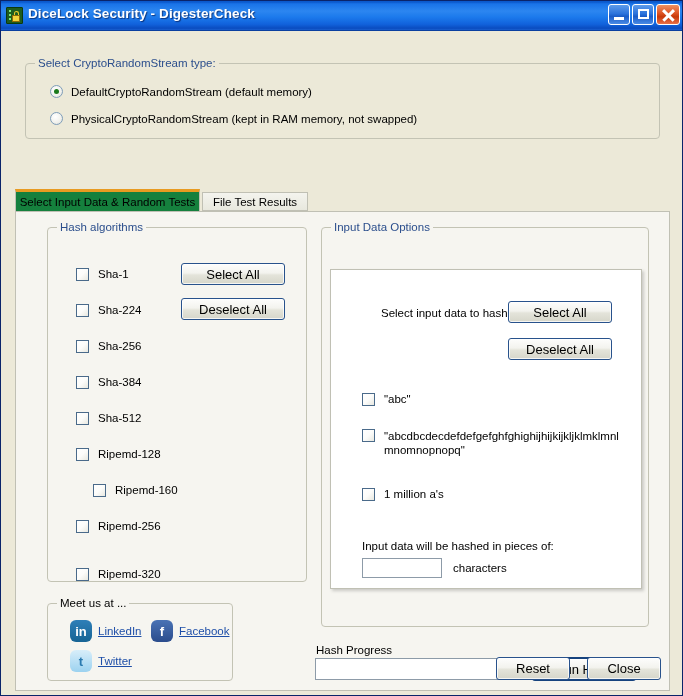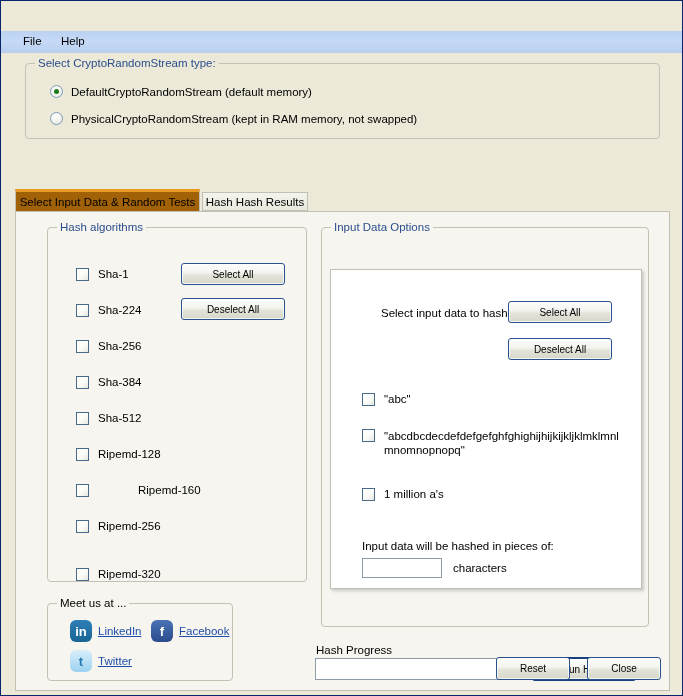--- a/index.html
+++ b/index.html
@@ -217,21 +217,21 @@
     line-height: 13px;
   }
 
   
   .btn {
     position: absolute;
     background: linear-gradient(180deg, #FDFDFC 0%, #F3F3EE 45%, #E4E4DA 55%, #D6D6CA 100%);
     border: 1px solid #28528C;
     border-radius: 3px;
     box-sizing: border-box;
-    font-size: 10px;
+    font-size: 13px;
     color: #000;
     display: flex;
     align-items: center;
     justify-content: center;
     cursor: default;
     box-shadow: inset 0 0 0 1px rgba(255,255,255,0.75);
   }
   .btn.default {
     border: 2px solid #16437E;
   }
@@ -260,21 +260,21 @@
     font-size: 11.5px;
     color: #000;
     display: flex;
     align-items: center;
     justify-content: center;
     box-sizing: border-box;
     cursor: default;
     white-space: nowrap;
   }
   .tab.active {
-    background: #a16207;
+    background: #15803d;
     border: 1px solid #C0C0B4;
     border-top: 3px solid #E89B21;
     border-bottom: none;
     height: 22px;
     z-index: 3;
   }
   .tab.inactive {
     background: linear-gradient(180deg, #F4F4EE 0%, #E8E8DE 100%);
     border: 1px solid #C0C0B4;
     border-bottom: 1px solid #C0C0B4;
@@ -350,45 +350,59 @@
     color: #000;
     line-height: 14px;
     box-sizing: border-box;
   }
 </style>
 </head>
 <body>
 
 <div id="app">
 
-
-  <div class="menubar">
-    <div class="menuitem" style="left:16px;">File</div>
-    <div class="menuitem" style="left:54px;">Help</div>
+  <div class="titlebar">
+    <div class="title-icon">
+      <div class="pad-shackle"></div>
+      <div class="pad-body"></div>
+      <div class="dot" style="left:2px; top:2px;"></div>
+      <div class="dot" style="left:2px; top:6px;"></div>
+      <div class="dot" style="left:2px; top:10px;"></div>
+    </div>
+    <div class="title-text">DiceLock Security - DigesterCheck</div>
+    <div class="winbtns">
+      <div class="winbtn min"></div>
+      <div class="winbtn max"></div>
+      <div class="winbtn close">
+        <div class="x1"></div>
+          <div class="x2"></div>
+      </div>
+    </div>
   </div>
+
 
   <div class="content">
 
     <div class="group" style="left:24px; top:10px; width:635px; height:76px; background:#ECE9D8;">
       <div class="group-legend legend-blue" style="background:#ECE9D8;">Select CryptoRandomStream type:</div>
 
       <div class="radio-row" style="left:24px; top:48px;">
         <span class="radio"></span>
         <span class="radio-label">PhysicalCryptoRandomStream (kept in RAM memory, not swapped)</span>
       </div>
 
       <div class="radio-row" style="left:24px; top:21px;">
         <span class="radio checked"></span>
         <span class="radio-label">DefaultCryptoRandomStream (default memory)</span>
       </div>
     </div>
 
     <div class="tabstrip-outer">
       <div class="tab active" style="left:0px; width:185px;">Select Input Data &amp; Random Tests</div>
-      <div class="tab inactive" style="left:187px; width:106px;">Hash Hash Results</div>
+      <div class="tab inactive" style="left:187px; width:106px;">File Test Results</div>
     </div>
 
     <div class="tabpanel-outer">
 
       <div class="group" style="left:31px; top:15px; width:260px; height:355px; background:#F6F5F0;">
         <div class="group-legend legend-blue" style="background:#F6F5F0;">Hash algorithms</div>
 
         <div class="cb-row" style="left:28px; top:40px;">
           <span class="cb"></span>
           <span class="cb-label">Sha-1</span>
@@ -406,21 +420,21 @@
           <span class="cb-label">Sha-384</span>
         </div>
         <div class="cb-row" style="left:28px; top:184px;">
           <span class="cb"></span>
           <span class="cb-label">Sha-512</span>
         </div>
         <div class="cb-row" style="left:28px; top:220px;">
           <span class="cb"></span>
           <span class="cb-label">Ripemd-128</span>
         </div>
-        <div class="cb-row" style="left:28px; top:256px;gap:40px;">
+        <div class="cb-row" style="left:45px; top:256px;">
           <span class="cb"></span>
           <span class="cb-label">Ripemd-160</span>
         </div>
         <div class="cb-row" style="left:28px; top:292px;">
           <span class="cb"></span>
           <span class="cb-label">Ripemd-256</span>
         </div>
         <div class="cb-row" style="left:28px; top:340px;text-align:right;">
           <span class="cb"></span>
           <span class="cb-label">Ripemd-320</span>

